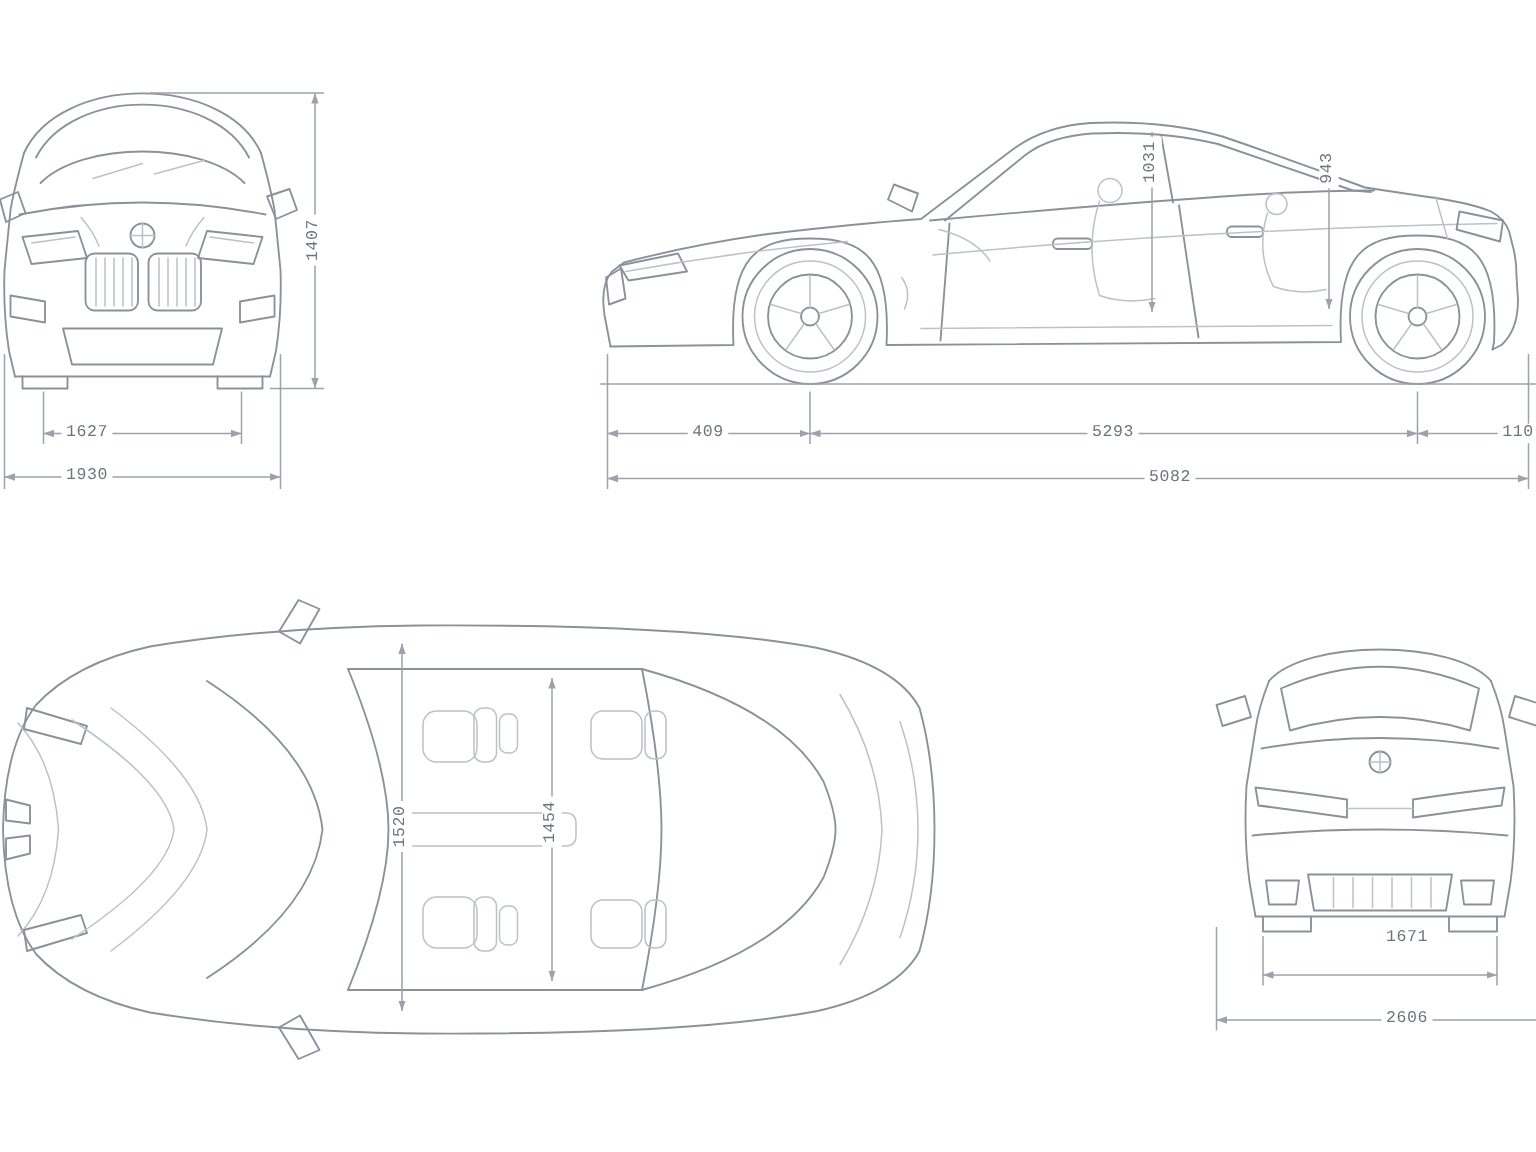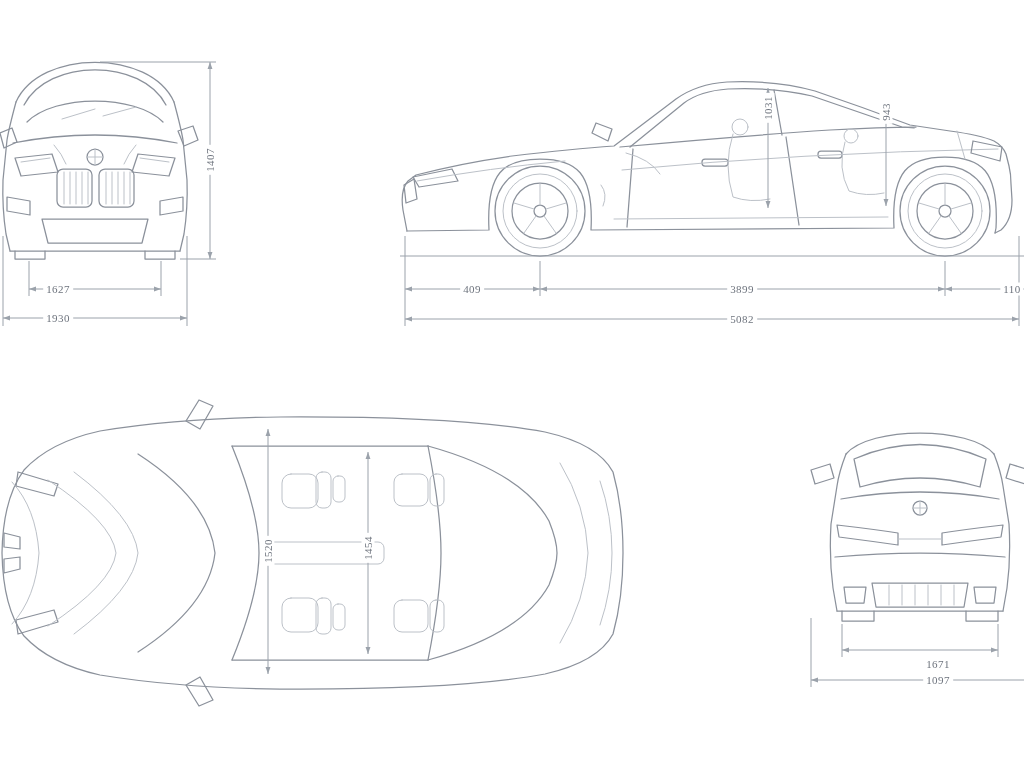--- a/index.html
+++ b/index.html
@@ -1,18 +1,18 @@
 <!DOCTYPE html>
 <html><head>
 <meta charset="utf-8">
 <style>
   html,body{margin:0;padding:0;background:#ffffff;}
   body{width:1024px;height:768px;overflow:hidden;}
   .canvas{position:relative;width:1024px;height:768px;background:#ffffff;
-          font-family:Liberation Serif, serif;}
+          font-family:Liberation Mono, monospace;}
   .canvas svg{position:absolute;left:0;top:0;}
   .car{fill:none;stroke:#8b919b;stroke-width:1.25;stroke-linecap:round;stroke-linejoin:round;}
   .car .lt{stroke:#bcc1c8;stroke-width:1;}
   .dim{fill:none;stroke:#9ba2ab;stroke-width:1;}
   .dim-label{position:absolute;transform:translate(-50%,-50%);font-size:11px;line-height:13px;
              color:#6e747e;background:#ffffff;padding:0 3px;letter-spacing:.4px;white-space:nowrap;}
   .dim-label.rot{transform:translate(-50%,-50%) rotate(-90deg);}
 </style>
 </head>
 <body>
@@ -219,21 +219,21 @@
     <line x1="811" y1="680" x2="1024" y2="680" marker-start="url(#arr)"></line>
   </g>
 </svg>
 
   <div class="dim-label rot" style="left:210px;top:160px">1407</div>
   <div class="dim-label" style="left:58px;top:289px">1627</div>
   <div class="dim-label" style="left:58px;top:318px">1930</div>
   <div class="dim-label rot" style="left:768px;top:108px">1031</div>
   <div class="dim-label rot" style="left:886px;top:112px">943</div>
   <div class="dim-label" style="left:472px;top:289px">409</div>
-  <div class="dim-label" style="left:742px;top:289px">3899</div>
+  <div class="dim-label" style="left:742px;top:289px">5293</div>
   <div class="dim-label" style="left:1012px;top:289px">110</div>
-  <div class="dim-label" style="left:742px;top:319px">5082</div>
+  <div class="dim-label" style="left:780px;top:319px">5082</div>
   <div class="dim-label rot" style="left:268px;top:551px">1520</div>
   <div class="dim-label rot" style="left:368px;top:548px">1454</div>
-  <div class="dim-label" style="left:938px;top:664px">1671</div>
-  <div class="dim-label" style="left:938px;top:680px">1097</div>
+  <div class="dim-label" style="left:938px;top:626px">1671</div>
+  <div class="dim-label" style="left:938px;top:680px">2606</div>
 
 </div>
 
 </body></html>

